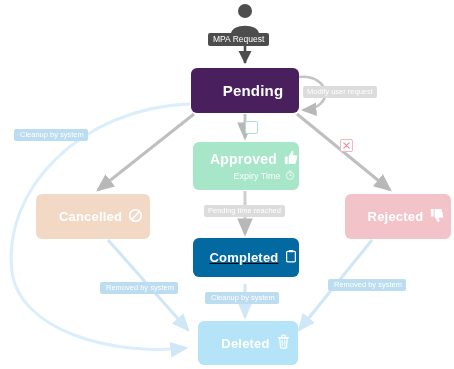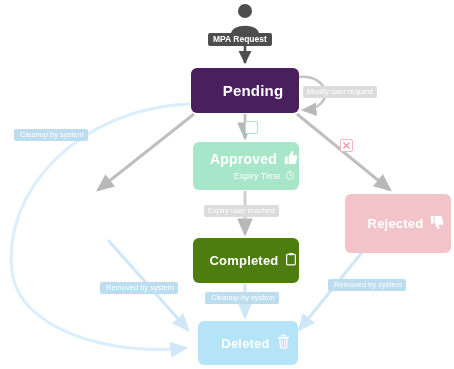--- a/index.html
+++ b/index.html
@@ -19,36 +19,36 @@
 
   #n-approved {left:193px;top:142px;width:106px;height:48px;background:#a8e6c9;
                flex-direction:column;justify-content:center;gap:2px;}
   #n-approved .label{font-size:14px;}
   #n-approved .sub{color:#ffffff;font-size:9px;display:flex;align-items:center;
                    gap:4px;opacity:.95;margin-left:36px;}
 
   #n-cancelled{left:36px; top:194px;width:114px;height:45px;background:#f2d9c6;}
   #n-cancelled .label{font-size:13px;}
 
-  #n-rejected {left:345px;top:194px;width:106px;height:59px;background:#f2c4c9;}
+  #n-rejected {left:345px;top:194px;width:106px;height:45px;background:#f2c4c9;}
   #n-rejected .label{font-size:13px;}
 
-  #n-completed{left:193px;top:238px;width:106px;height:45px;background:#4d7c0f;}
+  #n-completed{left:193px;top:238px;width:106px;height:39px;background:#0369a1;text-decoration:underline;}
   #n-completed .label{font-size:13px;}
 
   #n-deleted  {left:198px;top:321px;width:100px;height:44px;background:#b5e3f7;}
   #n-deleted .label{font-size:13px;}
 
   
   #actor{position:absolute;left:228px;top:3px;width:34px;height:32px;}
 
   
   .elabel{position:absolute;font-size:7.5px;color:#ffffff;white-space:nowrap;
           padding:2px 4px;border-radius:2px;line-height:1.1;font-weight:normal;}
-  .elabel.dark {background:#4d4d4d;color:#ffffff;font-size:8.5px;font-weight:bold;
+  .elabel.dark {background:#4d4d4d;color:#ffffff;font-size:8.5px;font-weight:normal;
                 padding:2px 5px;}
   .elabel.gray {background:#dcdcdc;color:#ffffff;}
   .elabel.blue {background:#bcdcf0;color:#ffffff;padding-left:6px;}
 
   #l-mpa      {left:208px;top:33px;}
   #l-modify   {left:303px;top:86px;text-align:right;}
   #l-expiry   {left:204px;top:205px;}
   #l-cleanup-l{left:14px; top:129px;}
   #l-cleanup-c{left:205px;top:292px;}
   #l-removed-l{left:100px;top:282px;}
@@ -128,20 +128,31 @@
       <span>
         <svg viewBox="0 0 16 16" width="10" height="10">
           <circle cx="8" cy="9" r="6" fill="none" stroke="#ffffff" stroke-width="1.2"></circle>
           <path d="M8,5.6 V9 H10.6" stroke="#ffffff" stroke-width="1.2" fill="none" stroke-linecap="round"></path>
           <path d="M6.4,1.6 H9.6" stroke="#ffffff" stroke-width="1.2" stroke-linecap="round"></path>
         </svg>
       </span>
     </span>
   </div>
 
+  <div class="node" id="n-cancelled">
+    <span class="label">
+      <span>Cancelled</span>
+      <span>
+        <svg viewBox="0 0 16 16" width="15" height="15">
+          <circle cx="8" cy="8" r="6.2" fill="none" stroke="#ffffff" stroke-width="1.7"></circle>
+          <line x1="3.7" y1="12.3" x2="12.3" y2="3.7" stroke="#ffffff" stroke-width="1.7"></line>
+        </svg>
+      </span>
+    </span>
+  </div>
 
   <div class="node" id="n-rejected">
     <span class="label">
       <span>Rejected</span>
       <span>
         <svg viewBox="0 0 16 16" width="15" height="15">
           <path d="M2,1 h3 v8 h-3 z" fill="#ffffff"></path>
           <path d="M6,9 L9.3,14.8 C10.6,15.3 11.6,14.2 11,12.8 L10.2,10.5 H14
                    C15,10.5 15.5,9.6 15.2,8.7 L13.8,2.6
                    C13.6,1.6 12.9,1 12,1 H6 z" fill="#ffffff"></path>
@@ -185,21 +196,21 @@
   <div class="badge" id="b-reject">
     <svg viewBox="0 0 12 12" width="9" height="9">
       <path d="M2.4,2.4 L9.6,9.6 M9.6,2.4 L2.4,9.6" fill="none" stroke="#ec8e97" stroke-width="1.6" stroke-linecap="round"></path>
     </svg>
   </div>
 
   <div class="elabel dark" id="l-mpa">MPA Request</div>
 
   <div class="elabel gray" id="l-modify">Modify user request</div>
 
-  <div class="elabel gray" id="l-expiry">Expiry user reached</div>
+  <div class="elabel gray" id="l-expiry">Pending time reached</div>
 
   <div class="elabel blue" id="l-cleanup-l">Cleanup by system</div>
 
   <div class="elabel blue" id="l-cleanup-c">Cleanup by system</div>
 
   <div class="elabel blue" id="l-removed-l">Removed by system</div>
 
   <div class="elabel blue" id="l-removed-r">Removed by system</div>
 
 </div>

